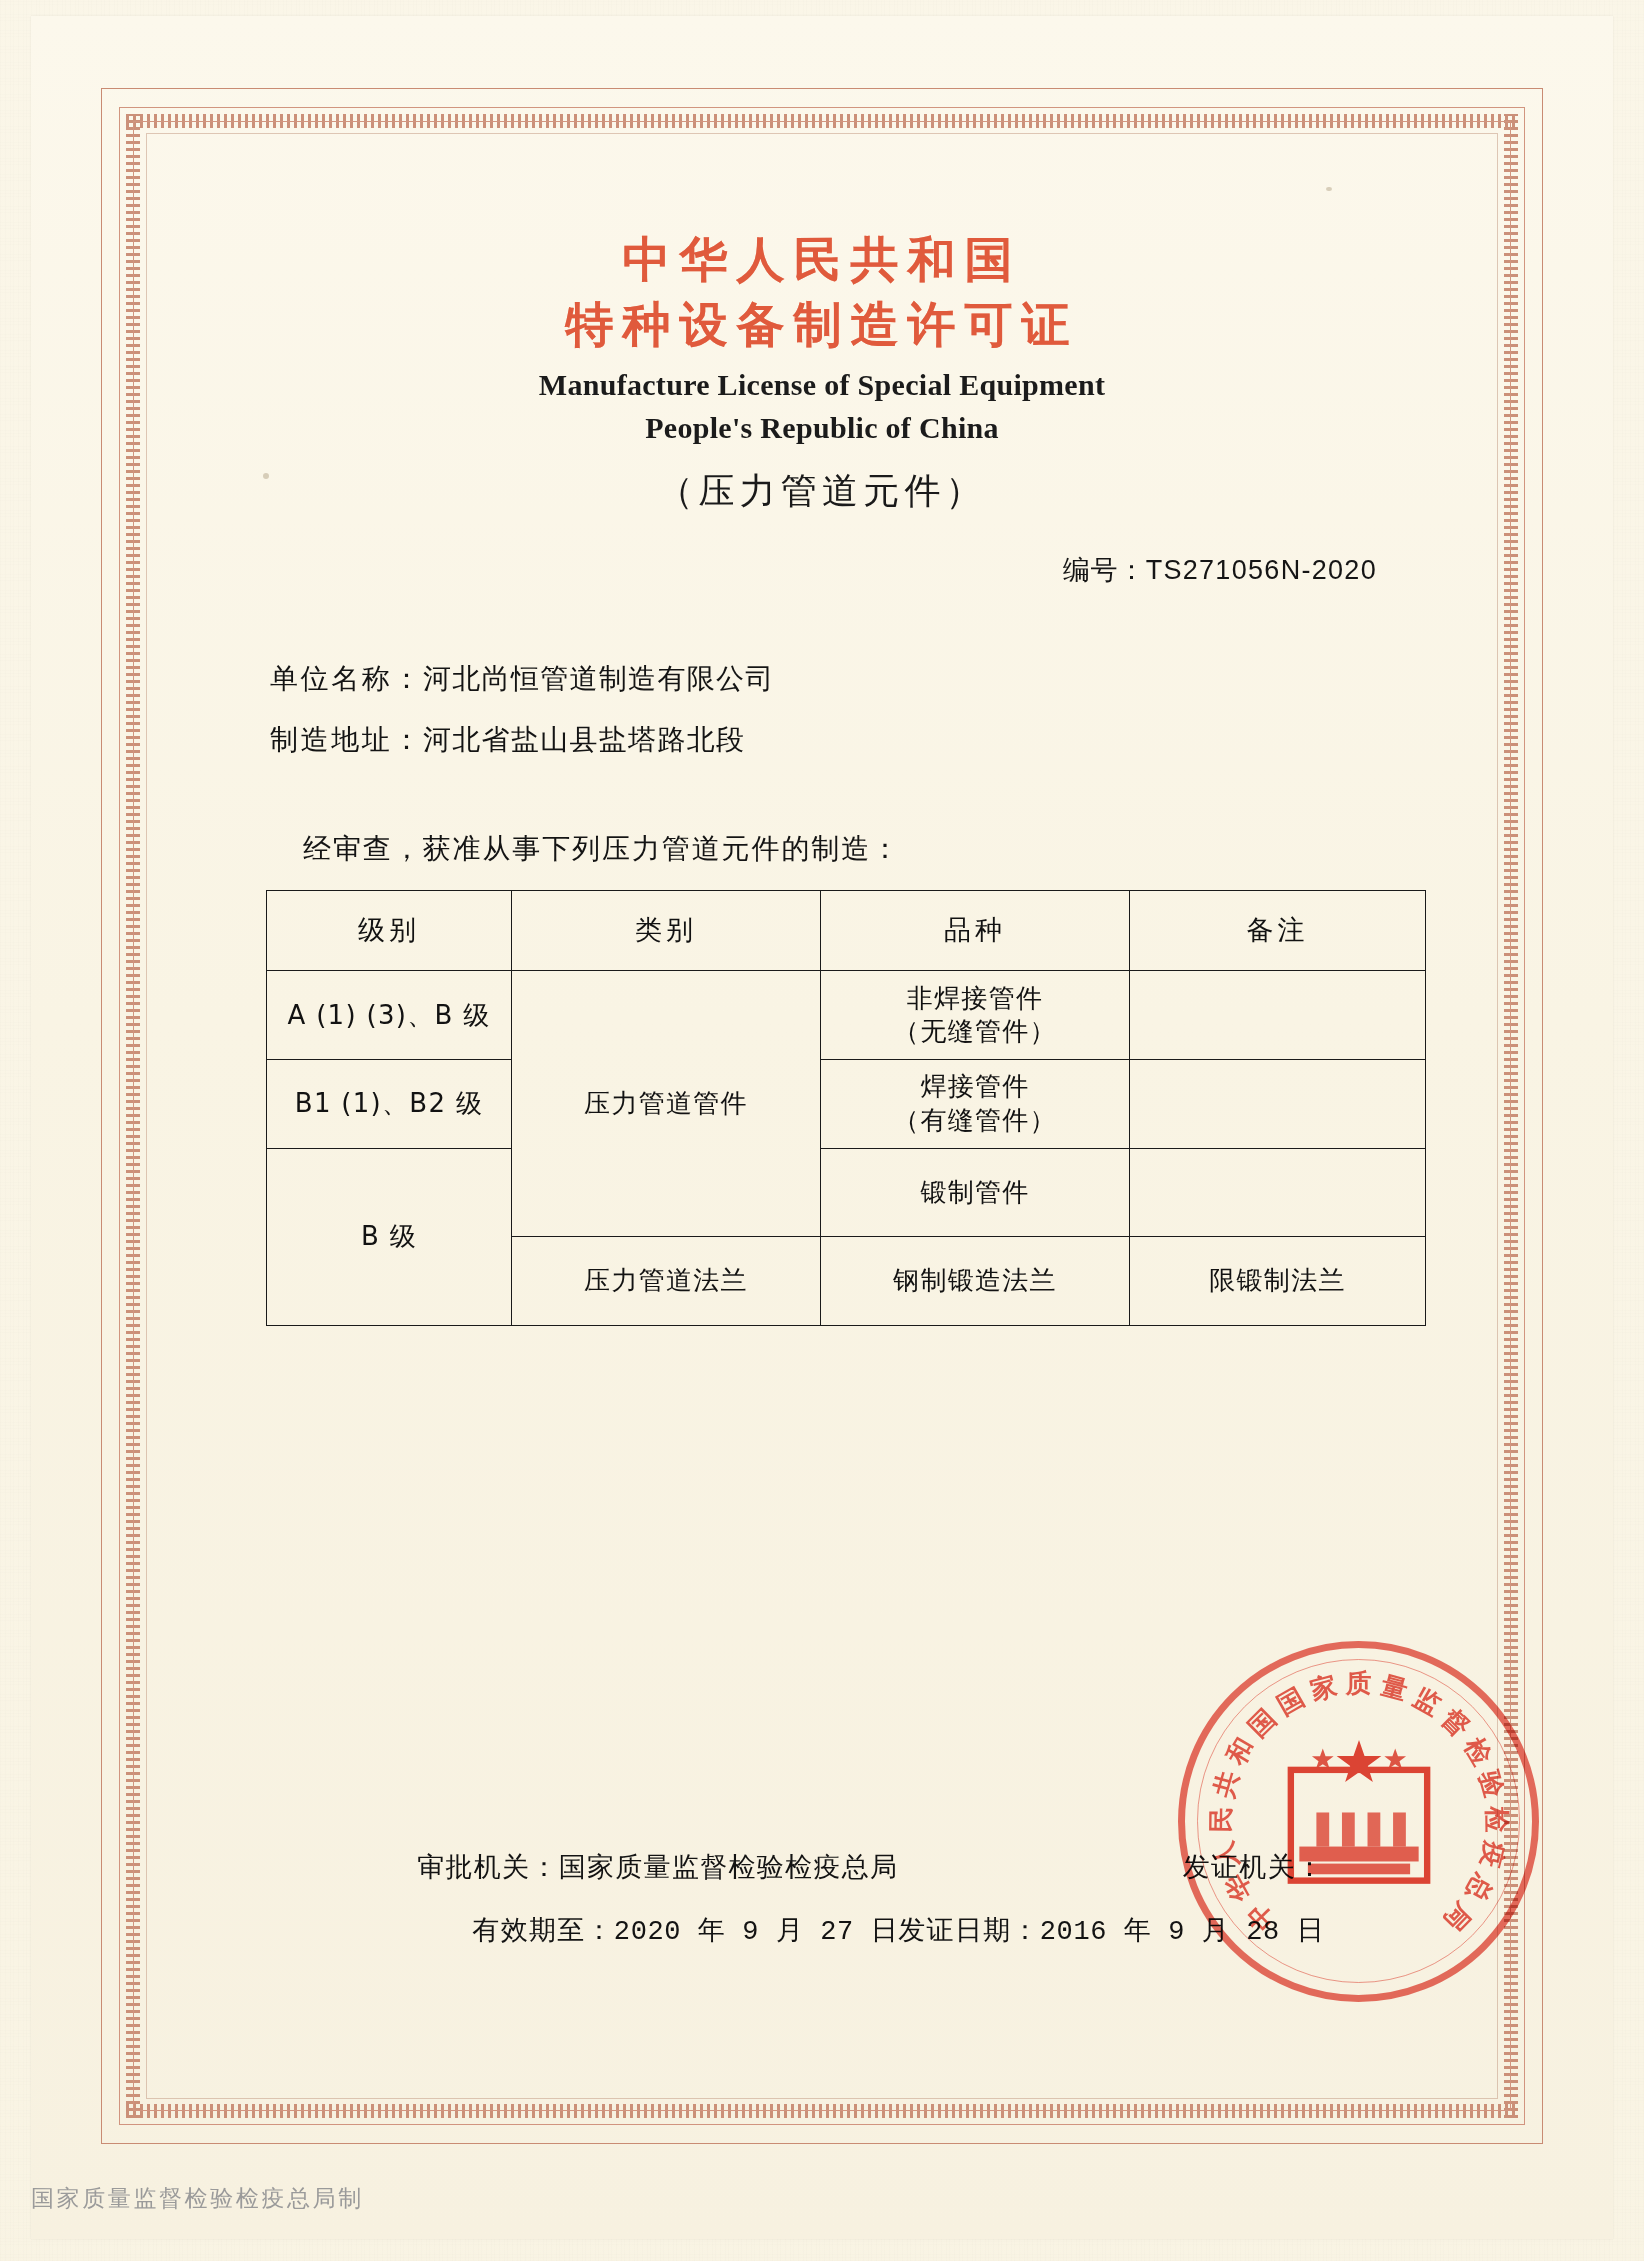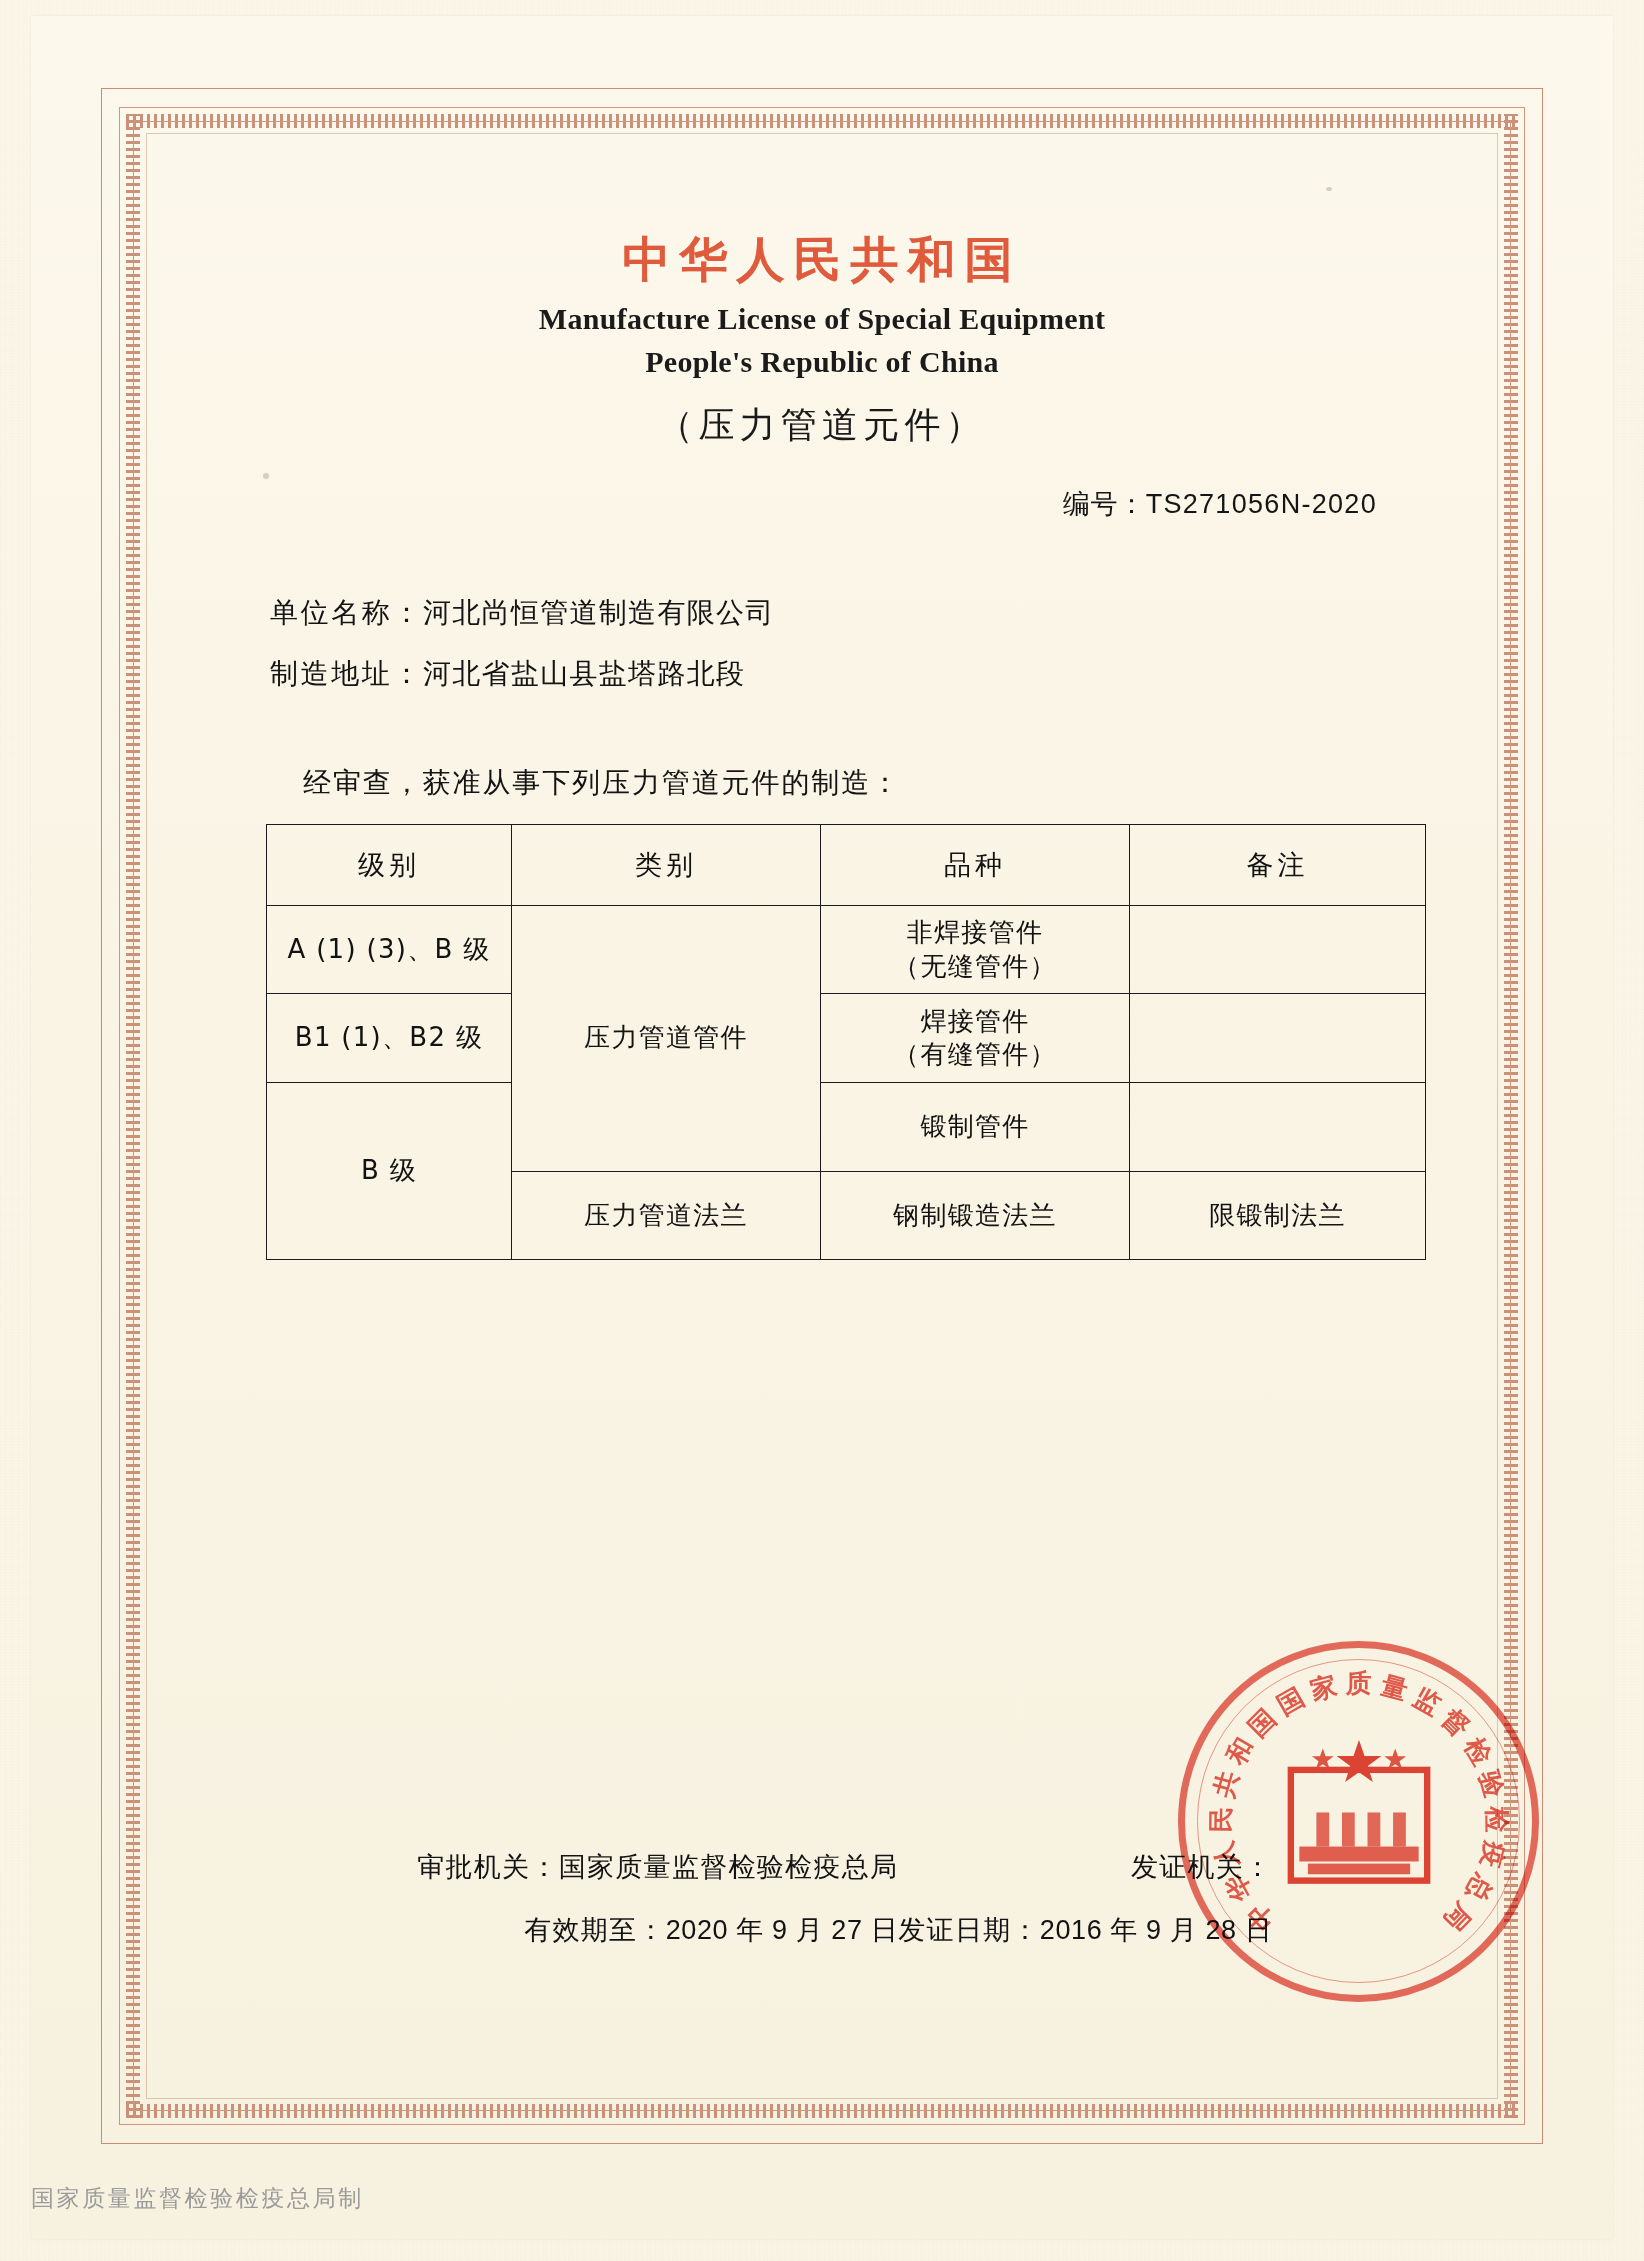--- a/index.html
+++ b/index.html
@@ -206,21 +206,21 @@
     padding-left: 10.3px;
   }
   .footer-col {
     font-family: "DejaVu Sans", sans-serif;
     font-size: 27px;
     color: #131313;
     letter-spacing: 1.3px;
   }
   .footer-col.left { width: 702px; }
   .footer-col .frow { margin-bottom: 27px; white-space: nowrap; text-align: right; }
-  .date-num { font-family: Liberation Sans, sans-serif; letter-spacing: 0.6px; }
+  .date-num { font-family: Liberation Mono, monospace; letter-spacing: 0.6px; }
 
   
   .seal {
     position: absolute;
     left: 992px;
     bottom: 70px;
     width: 361px;
     height: 361px;
     border-radius: 50%;
     border: 7px solid rgba(224,49,35,0.80);
@@ -281,20 +281,21 @@
     <div class="frame-outer"></div>
     <div class="frame-key"></div>
     <div class="frame-inner"></div>
 
     <div class="speck" style="left:232px;top:457px;width:6.4px;height:6.4px;"></div>
     <div class="speck" style="left:1295px;top:171px;width:5.8px;height:4.5px;"></div>
 
     <div class="content">
 
       <div class="title-cn1">中华人民共和国</div>
+      <div class="title-cn2">特种设备制造许可证</div>
       <div class="title-en1">Manufacture License of Special Equipment</div>
       <div class="title-en2">People's Republic of China</div>
       <div class="subtitle">（压力管道元件）</div>
 
       <div class="serial-row">
         <span>编号：</span><span class="serial-num">TS271056N-2020</span>
       </div>
 
       <div class="field-block">
         <div class="field-row">

